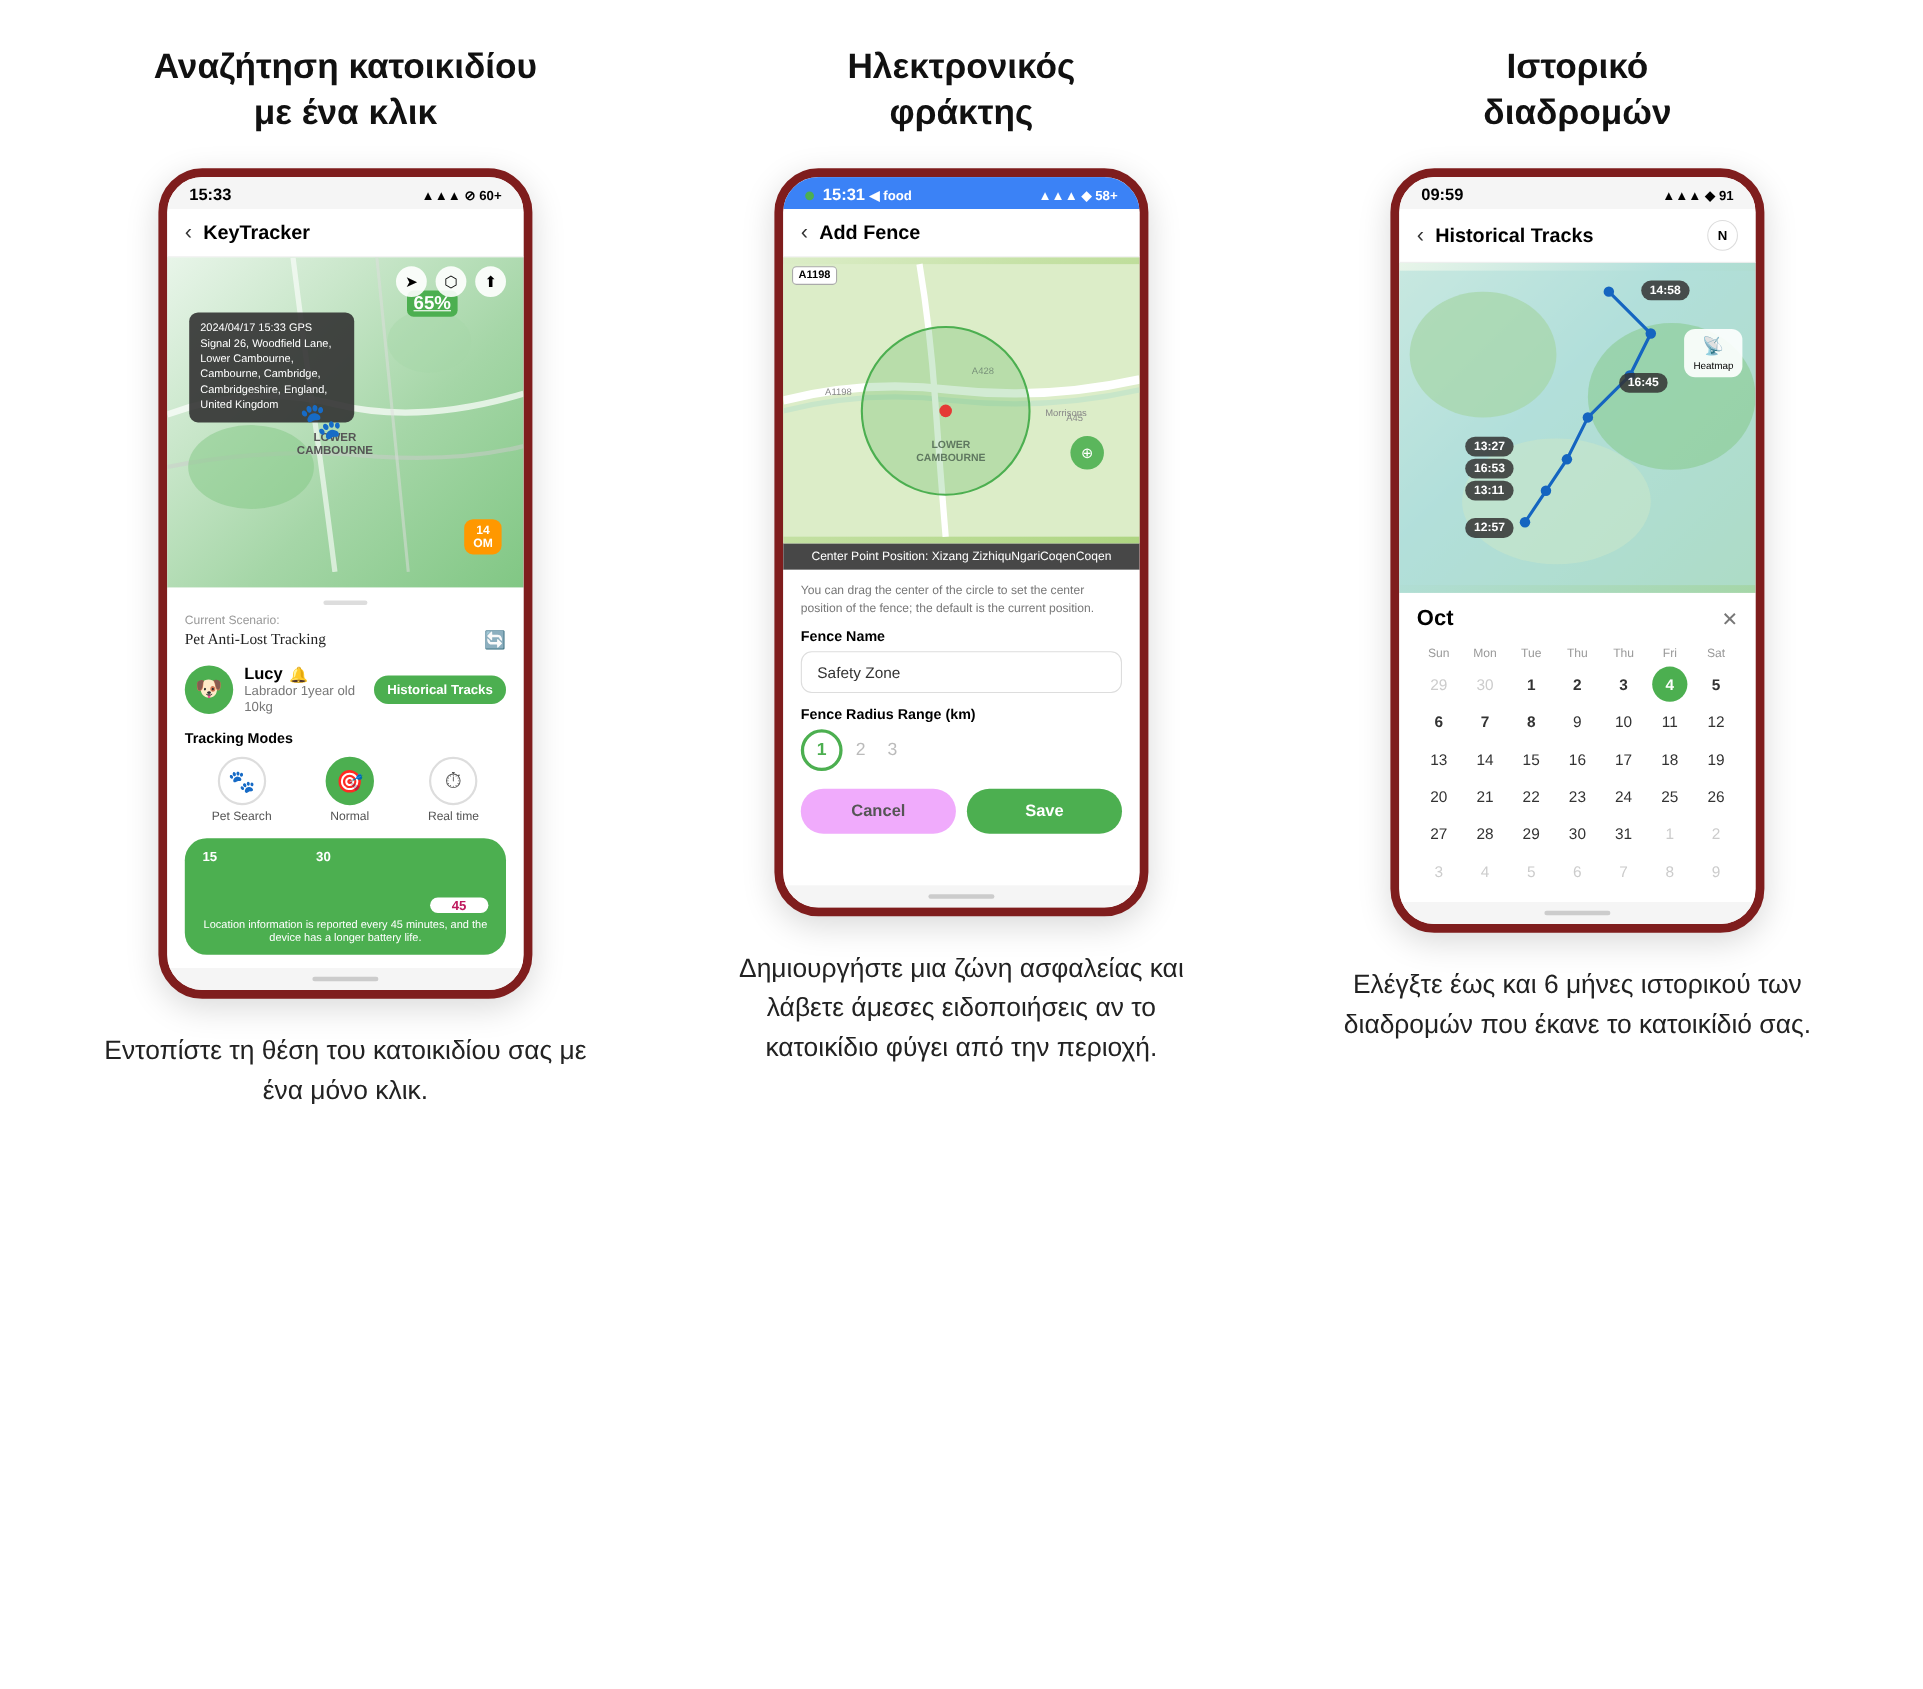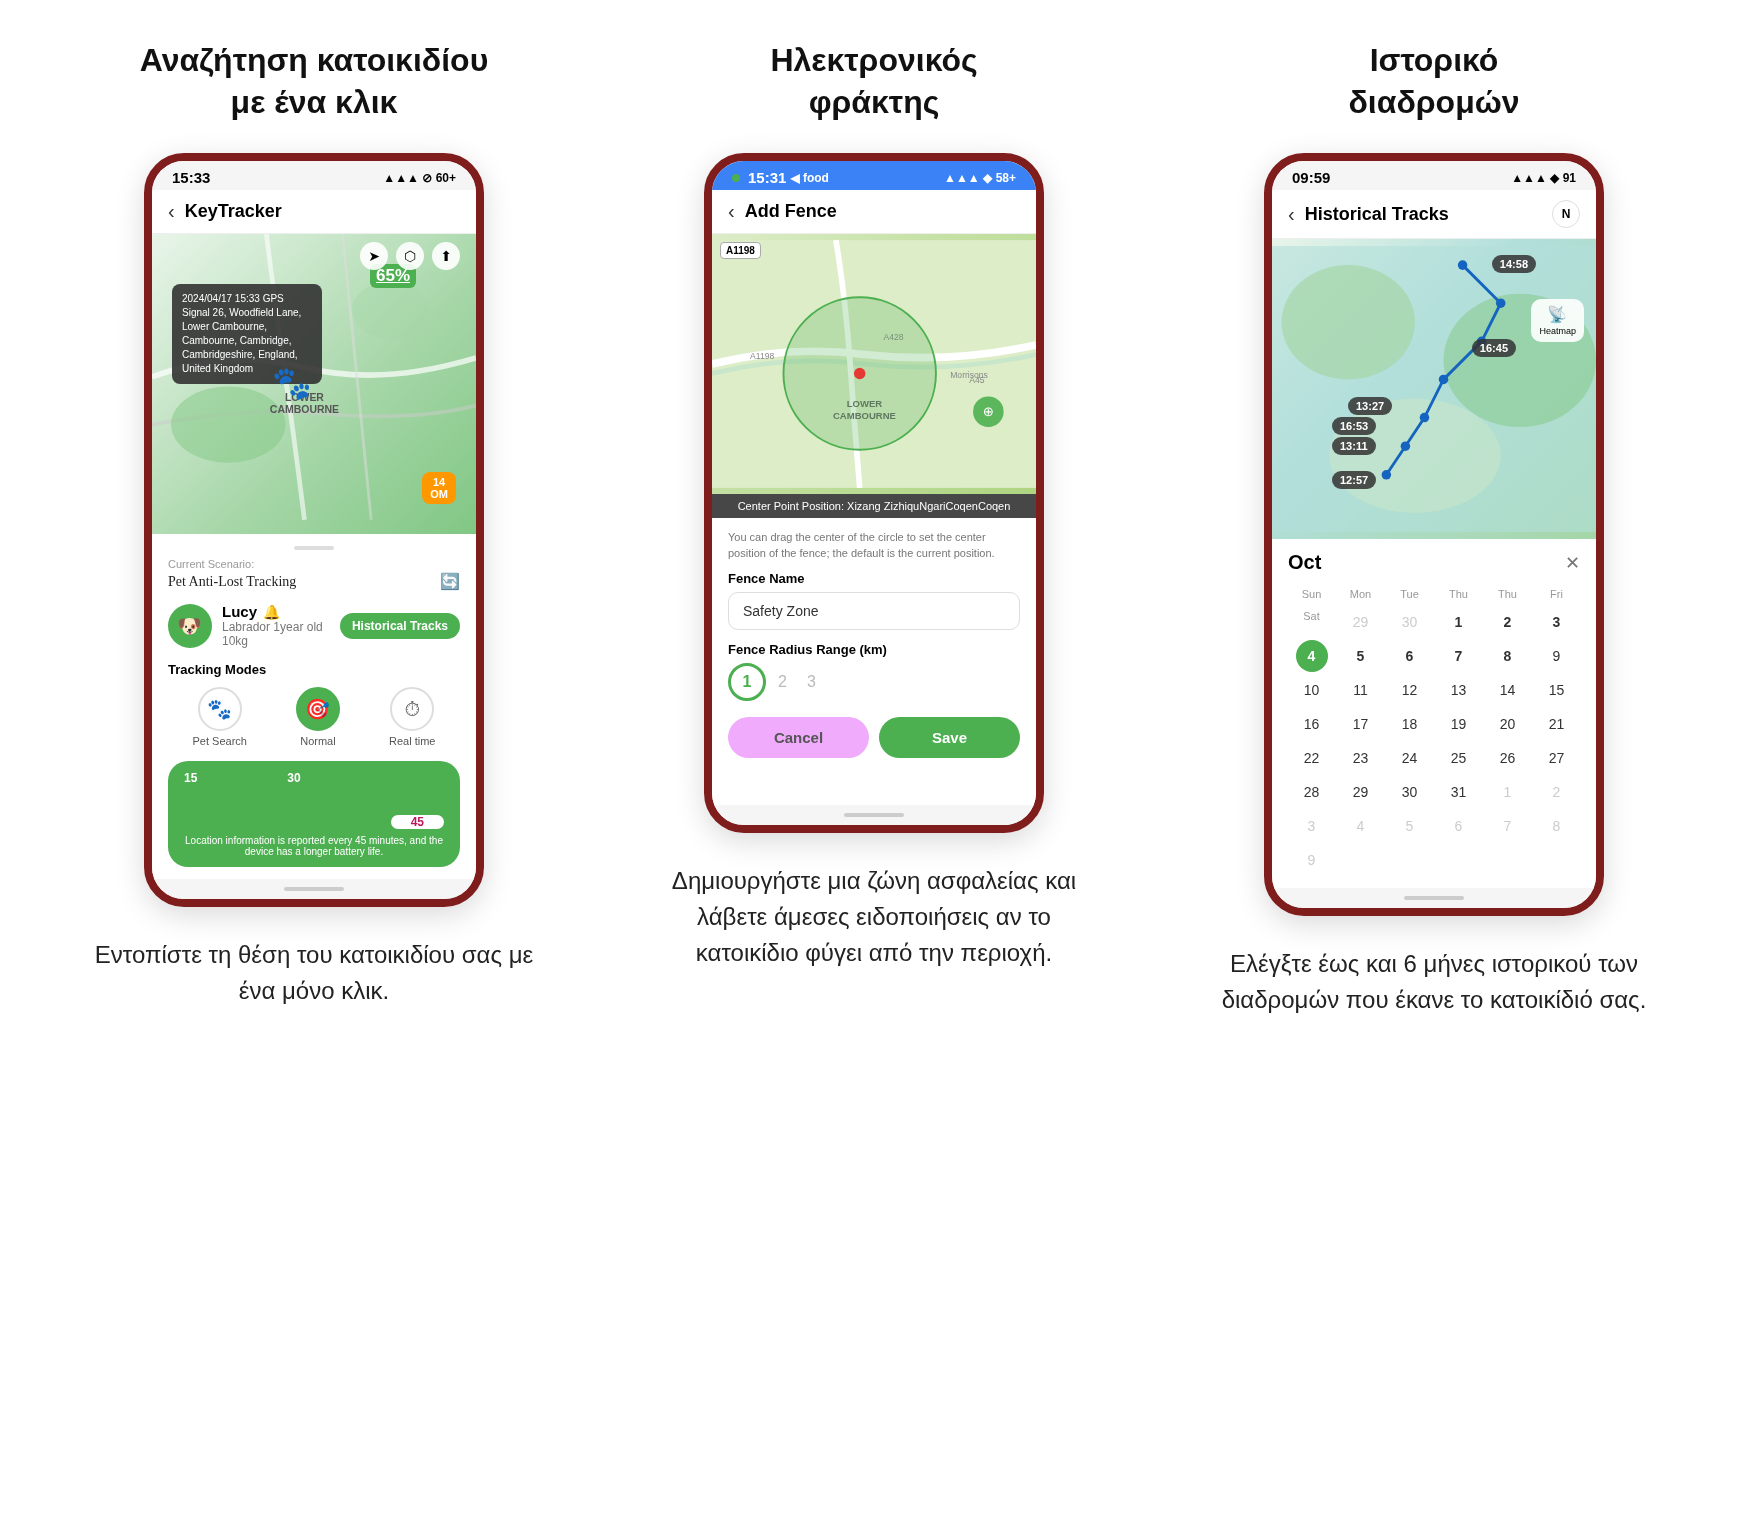--- a/index.html
+++ b/index.html
@@ -416,21 +416,21 @@
     }
 
     .cal-close {
       font-size: 18px;
       color: #777;
       cursor: pointer;
     }
 
     .cal-grid {
       display: grid;
-      grid-template-columns: repeat(6, 1fr);
+      grid-template-columns: repeat(7, 1fr);
       gap: 2px;
       text-align: center;
     }
 
     .cal-day-header {
       font-size: 11px;
       color: #999;
       padding: 4px 0;
       font-weight: 500;
     }
@@ -698,21 +698,21 @@
           <circle cx="240" cy="60" r="5" fill="#1565c0"></circle>
           <circle cx="220" cy="100" r="5" fill="#1565c0"></circle>
           <circle cx="180" cy="140" r="5" fill="#1565c0"></circle>
           <circle cx="160" cy="180" r="5" fill="#1565c0"></circle>
           <circle cx="140" cy="210" r="5" fill="#1565c0"></circle>
           <circle cx="120" cy="240" r="5" fill="#1565c0"></circle>
         </svg>
 
         <div class="time-badge" style="top:16px;right:60px;">14:58</div>
         <div class="time-badge" style="top:100px;right:80px;">16:45</div>
-        <div class="time-badge" style="top:158px;left:76px;">13:27</div>
+        <div class="time-badge" style="top:158px;left:60px;">13:27</div>
         <div class="time-badge" style="top:178px;left:60px;">16:53</div>
         <div class="time-badge" style="top:198px;left:60px;">13:11</div>
         <div class="time-badge" style="bottom:50px;left:60px;">12:57</div>
 
         <div class="heatmap-btn">
           <span style="font-size:16px;">📡</span>
           <span style="font-size:9px;">Heatmap</span>
         </div>
       </div>
 

